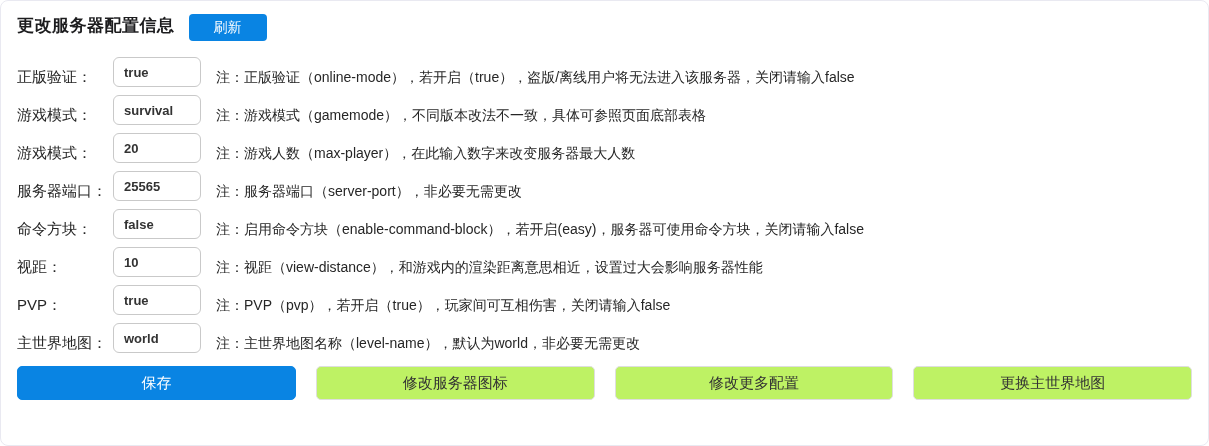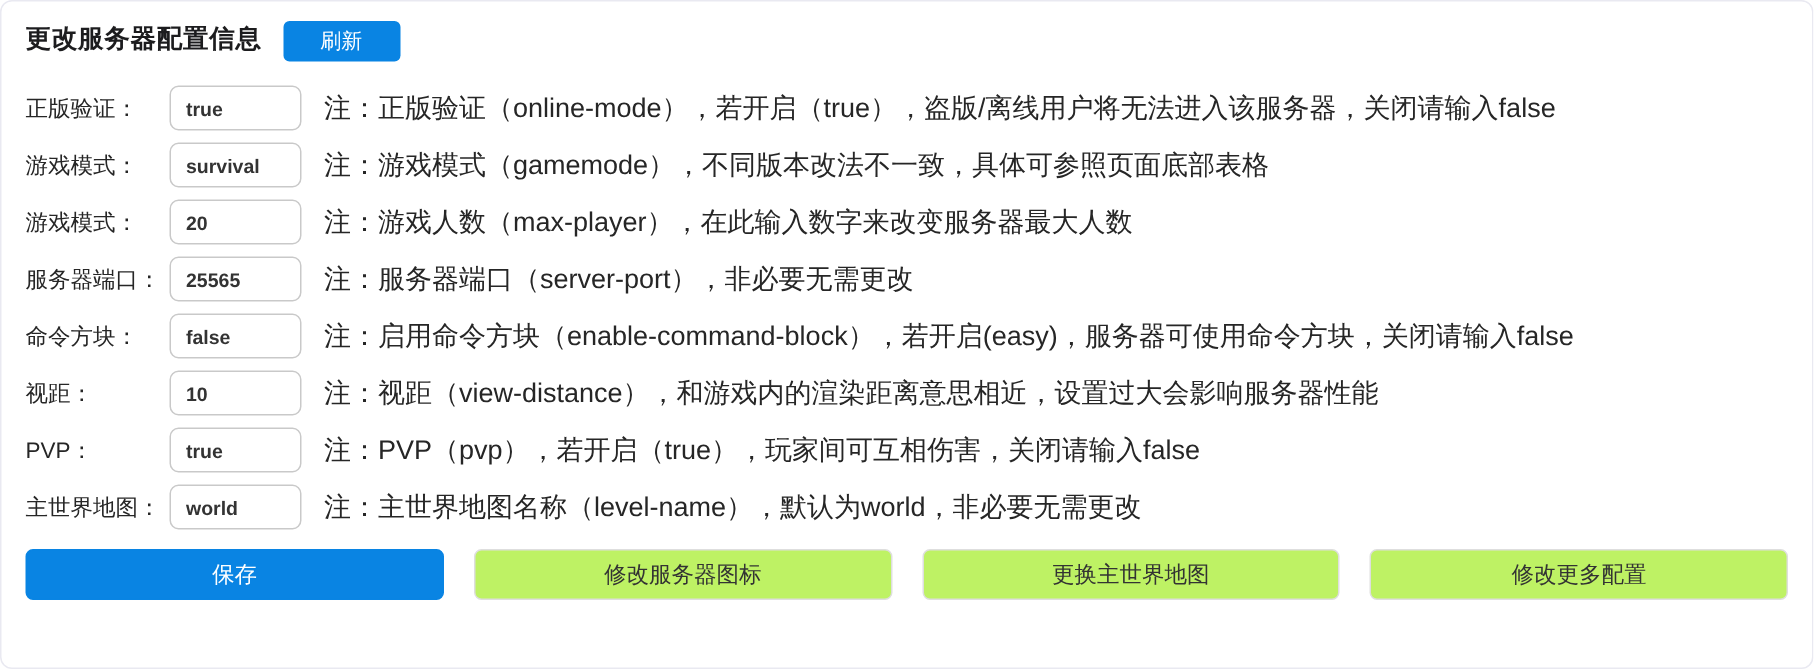--- a/index.html
+++ b/index.html
@@ -37,21 +37,21 @@
     border-radius: 4px;
     font-size: 14px;
     width: 78px;
     height: 27px;
     cursor: pointer;
     font-family: Liberation Sans, sans-serif;
   }
   .config-form { }
   .form-row {
     display: flex;
-    align-items: center;
+    align-items: flex-end;
     height: 30px;
     margin-bottom: 8px;
   }
   .field-label {
     flex: 0 0 96px;
     font-size: 15px;
     color: #262626;
   }
   .field-input {
     flex: 0 0 88px;
@@ -61,21 +61,21 @@
     border-radius: 6px;
     padding: 0 10px;
     font-size: 13px;
     color: #333333;
     margin-right: 15px;
     font-family: inherit;
     outline: none;
     font-weight: bold;
   }
   .field-note {
-    font-size: 18px;
+    font-size: 14px;
     color: #262626;
     white-space: nowrap;
   }
   .actions {
     display: flex;
     gap: 20px;
     margin-top: 13px;
   }
   .btn-action {
     flex: 1 1 0;
@@ -153,17 +153,17 @@
       <span class="field-label">主世界地图：</span>
       <input class="field-input" type="text" value="world" style="">
       <span class="field-note">注：主世界地图名称（level-name），默认为world，非必要无需更改</span>
     </div>
 
   </div>
 
   <div class="actions">
     <button class="btn-action primary">保存</button>
     <button class="btn-action">修改服务器图标</button>
+    <button class="btn-action">修改更多配置</button>
     <button class="btn-action">更换主世界地图</button>
-    <button class="btn-action">修改更多配置</button>
   </div>
 
 </div>
 
 </body></html>

